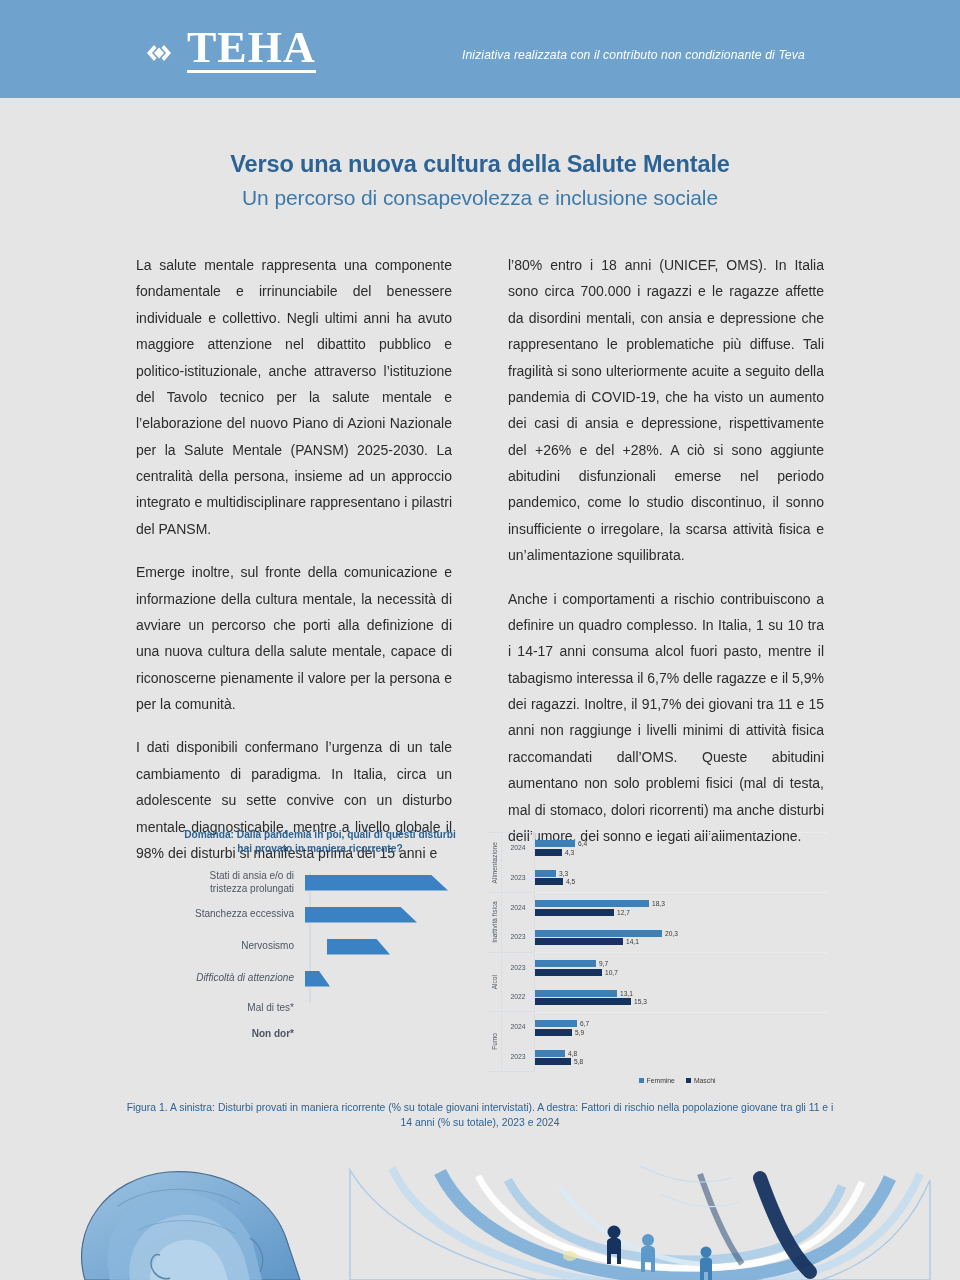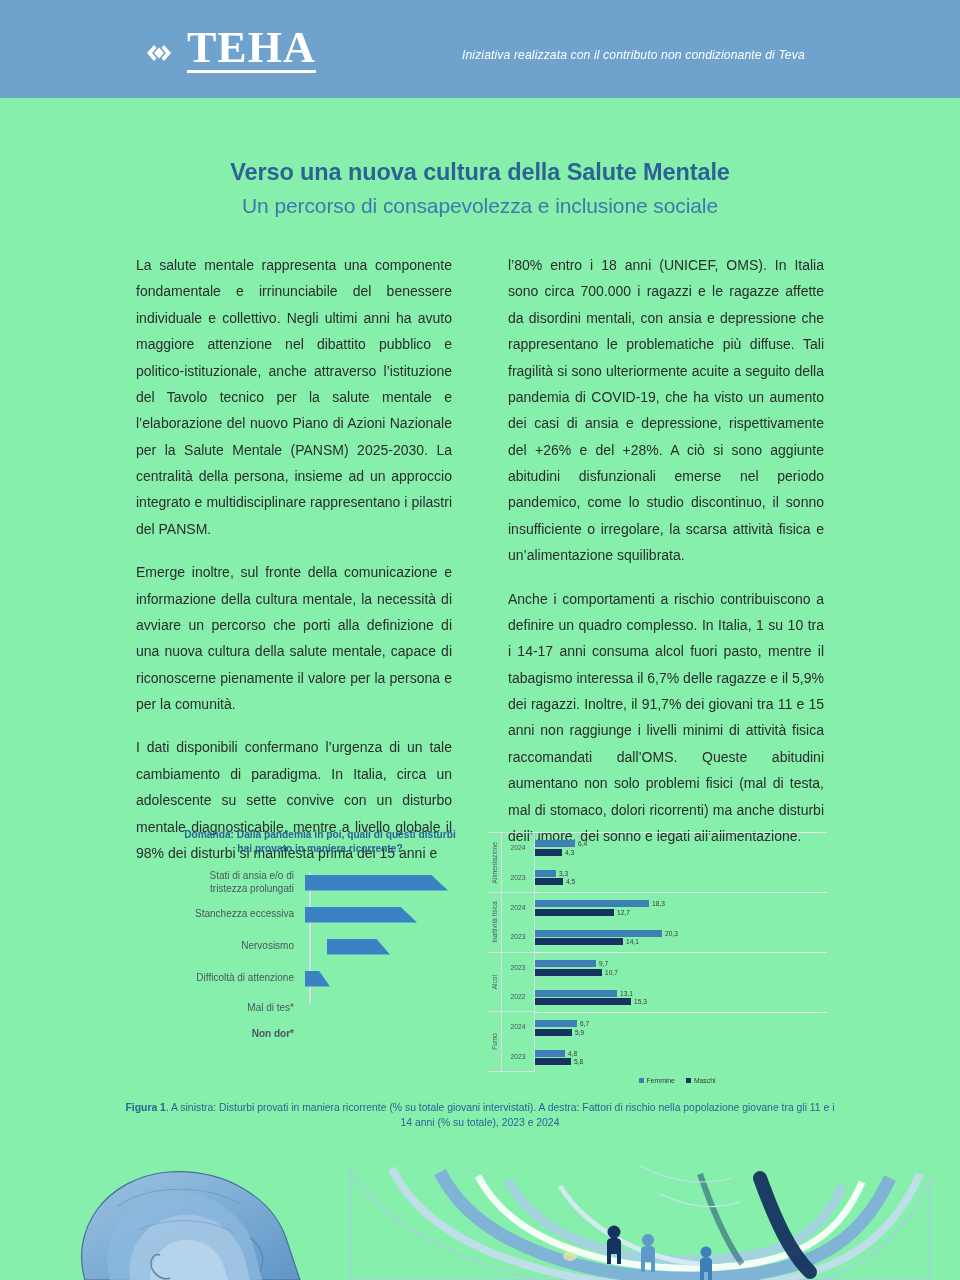--- a/index.html
+++ b/index.html
@@ -8,21 +8,21 @@
     width: 960px;
     height: 1280px;
     background: #ffffff;
     font-family: "Liberation Sans", sans-serif;
   }
 
   .page {
     position: relative;
     width: 960px;
     height: 1280px;
-    background: #86efac;
+    background: #e5e5e5;
     overflow: hidden;
   }
 
   
   .header {
     position: absolute;
     top: 0; left: 0;
     width: 960px;
     height: 98px;
     background: #6fa2cd;
@@ -74,21 +74,20 @@
     top: 150px; left: 0;
     width: 960px;
     text-align: center;
   }
   .doc-title {
     font-size: 23.5px;
     font-weight: 700;
     color: #2d6394;
     letter-spacing: -0.1px;
     line-height: 1.25;
-    margin-top: 8px;
   }
   .doc-subtitle {
     margin-top: 7px;
     font-size: 21px;
     font-weight: 400;
     color: #3c7aab;
     letter-spacing: -0.1px;
   }
 
   
@@ -298,21 +297,21 @@
     top: 1100px;
     left: 120px;
     width: 720px;
     text-align: center;
   }
   .caption-main {
     font-size: 10.4px;
     color: #2d6394;
     line-height: 1.45;
   }
-  .caption-main b { font-weight: 700; }
+  .caption-main b { font-weight: 400; }
   .caption-source {
     margin-top: 3px;
     font-size: 10.2px;
     font-style: italic;
     color: #3c7aab;
     line-height: 1.4;
   }
 
   
   .footer-art {
@@ -385,21 +384,21 @@
           </div>
         </div>
 
         <div class="funnel-row" style="top:64px;gap:22px;">
           <div class="funnel-label">Nervosismo</div>
           <div class="funnel-bar-slot">
             <div class="funnel-bar" style="width:63px;clip-path:polygon(0 0,78% 0,100% 100%,0 100%);"></div>
           </div>
         </div>
 
-        <div class="funnel-row" style="top:96px;">
+        <div class="funnel-row" style="top:96px;font-style:italic;">
           <div class="funnel-label">Difficoltà di attenzione</div>
           <div class="funnel-bar-slot">
             <div class="funnel-bar" style="width:25px;clip-path:polygon(0 0,55% 0,100% 100%,0 100%);"></div>
           </div>
         </div>
 
         <div class="funnel-row" style="top:126px;">
           <div class="funnel-label">Mal di tes*</div>
           <div class="funnel-bar-slot"></div>
         </div>

